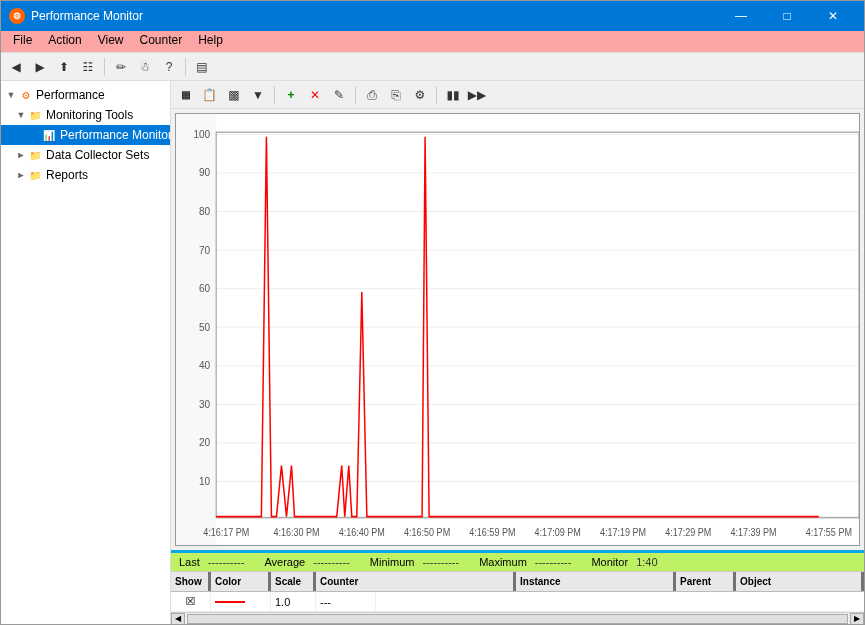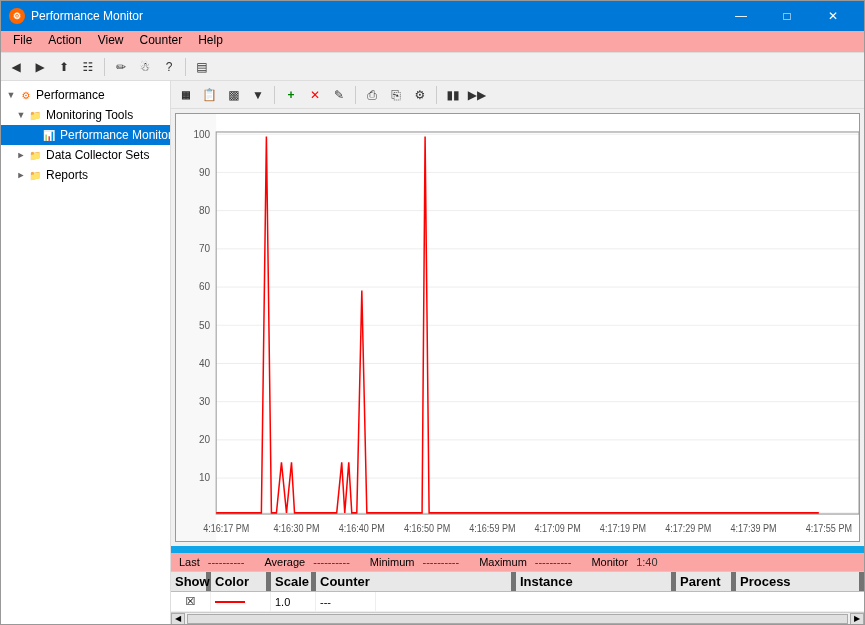--- a/index.html
+++ b/index.html
@@ -213,22 +213,22 @@
         #ccc 1px,
         white 1px,
         white 5px
       );
     }
 
     .stats-bar {
       display: flex;
       align-items: center;
       padding: 3px 8px;
-      background: #fca5a5;
-      border-top: 7px solid #0ea5e9;
+      background: #bef264;
+      border-top: 3px solid #0ea5e9;
       font-size: 11px;
       gap: 8px;
       flex-wrap: nowrap;
     }
 
     .stats-label {
       font-weight: normal;
     }
 
     .stats-value {
@@ -244,23 +244,23 @@
     .counter-header {
       display: flex;
       background: #e8e8e8;
       border-bottom: 1px solid #bbb;
       height: 20px;
       align-items: center;
     }
 
     .counter-header-cell {
       padding: 0 4px;
-      font-size: 13px;
+      font-size: 10px;
       font-weight: bold;
-      border-right: 5px solid #737373;
+      border-right: 3px solid #737373;
       height: 100%;
       display: flex;
       align-items: center;
     }
 
     .counter-row {
       display: flex;
       height: 20px;
       align-items: center;
       border-bottom: 1px solid #eee;
@@ -502,21 +502,21 @@
       </div>
 
       <div class="counter-table">
         <div class="counter-header">
           <div class="counter-header-cell" style="width:40px">Show</div>
           <div class="counter-header-cell" style="width:60px">Color</div>
           <div class="counter-header-cell" style="width:45px">Scale</div>
           <div class="counter-header-cell" style="width:200px">Counter</div>
           <div class="counter-header-cell" style="width:160px">Instance</div>
           <div class="counter-header-cell" style="width:60px">Parent</div>
-          <div class="counter-header-cell" style="flex:1">Process</div>
+          <div class="counter-header-cell" style="flex:1">Object</div>
         </div>
         <div class="counter-row">
           <div class="counter-cell" style="width:40px; justify-content:center;">☒</div>
           <div class="counter-cell" style="width:60px;">
             <div class="color-line"></div>
           </div>
           <div class="counter-cell" style="width:45px;">1.0</div>
           <div class="counter-cell" style="width:60px;">---</div>
         </div>
 

